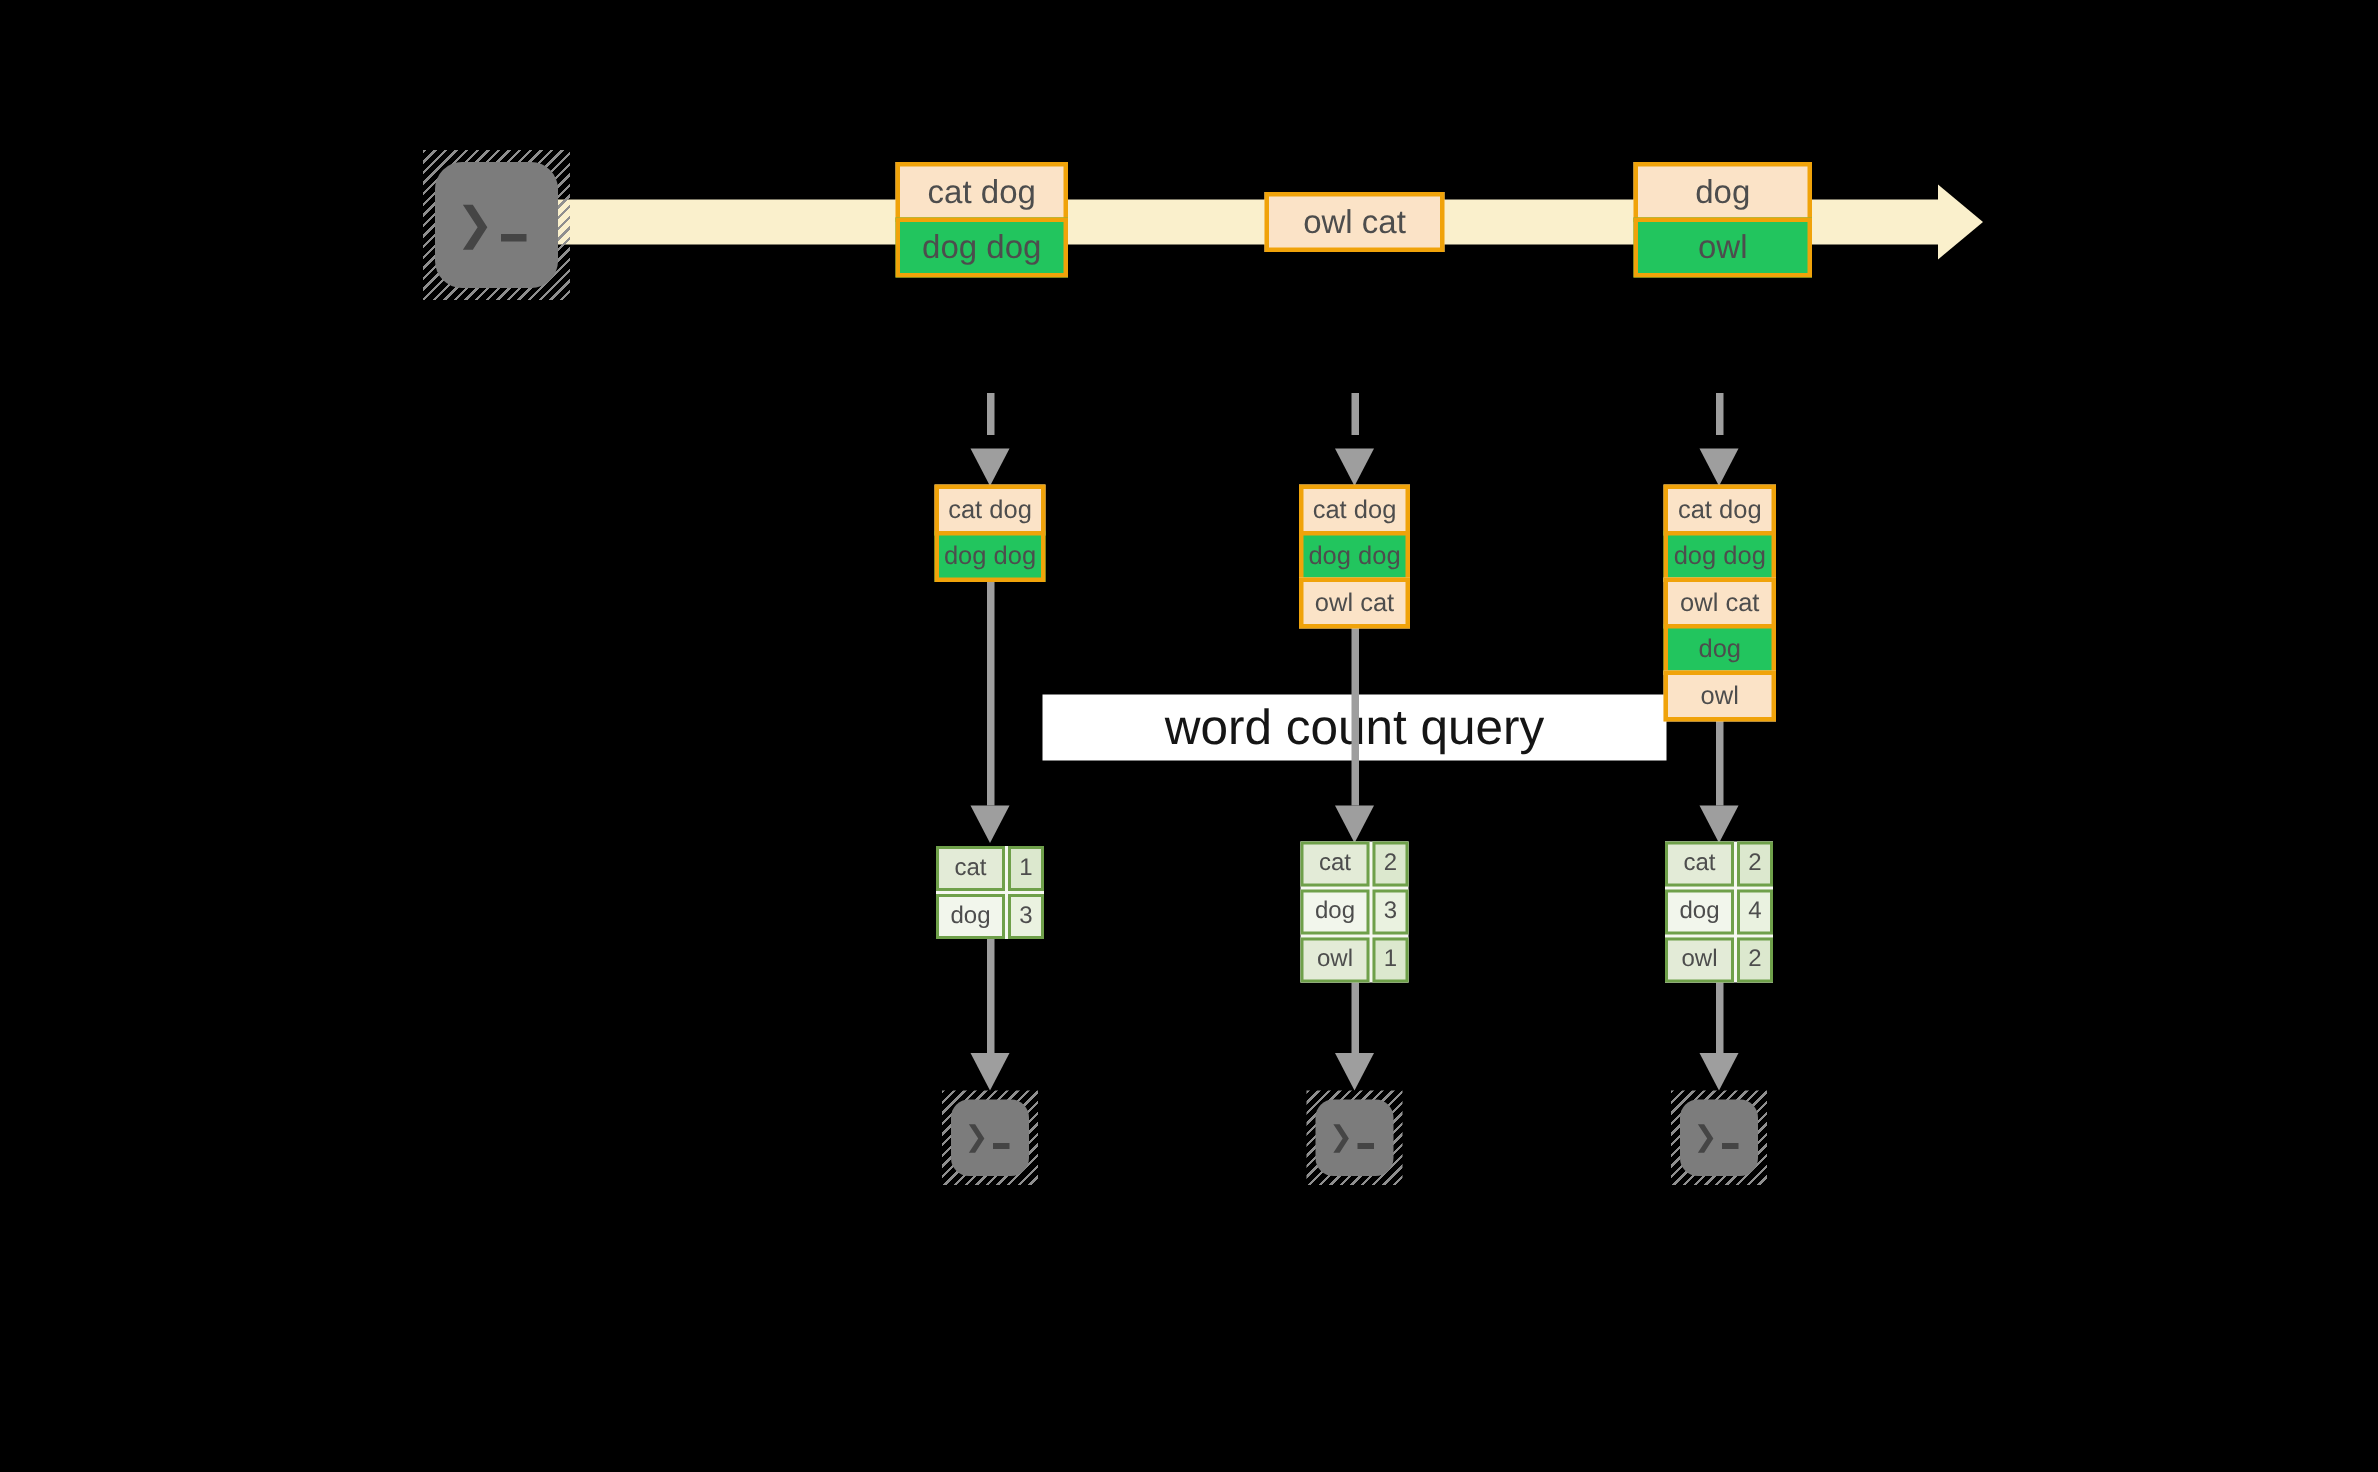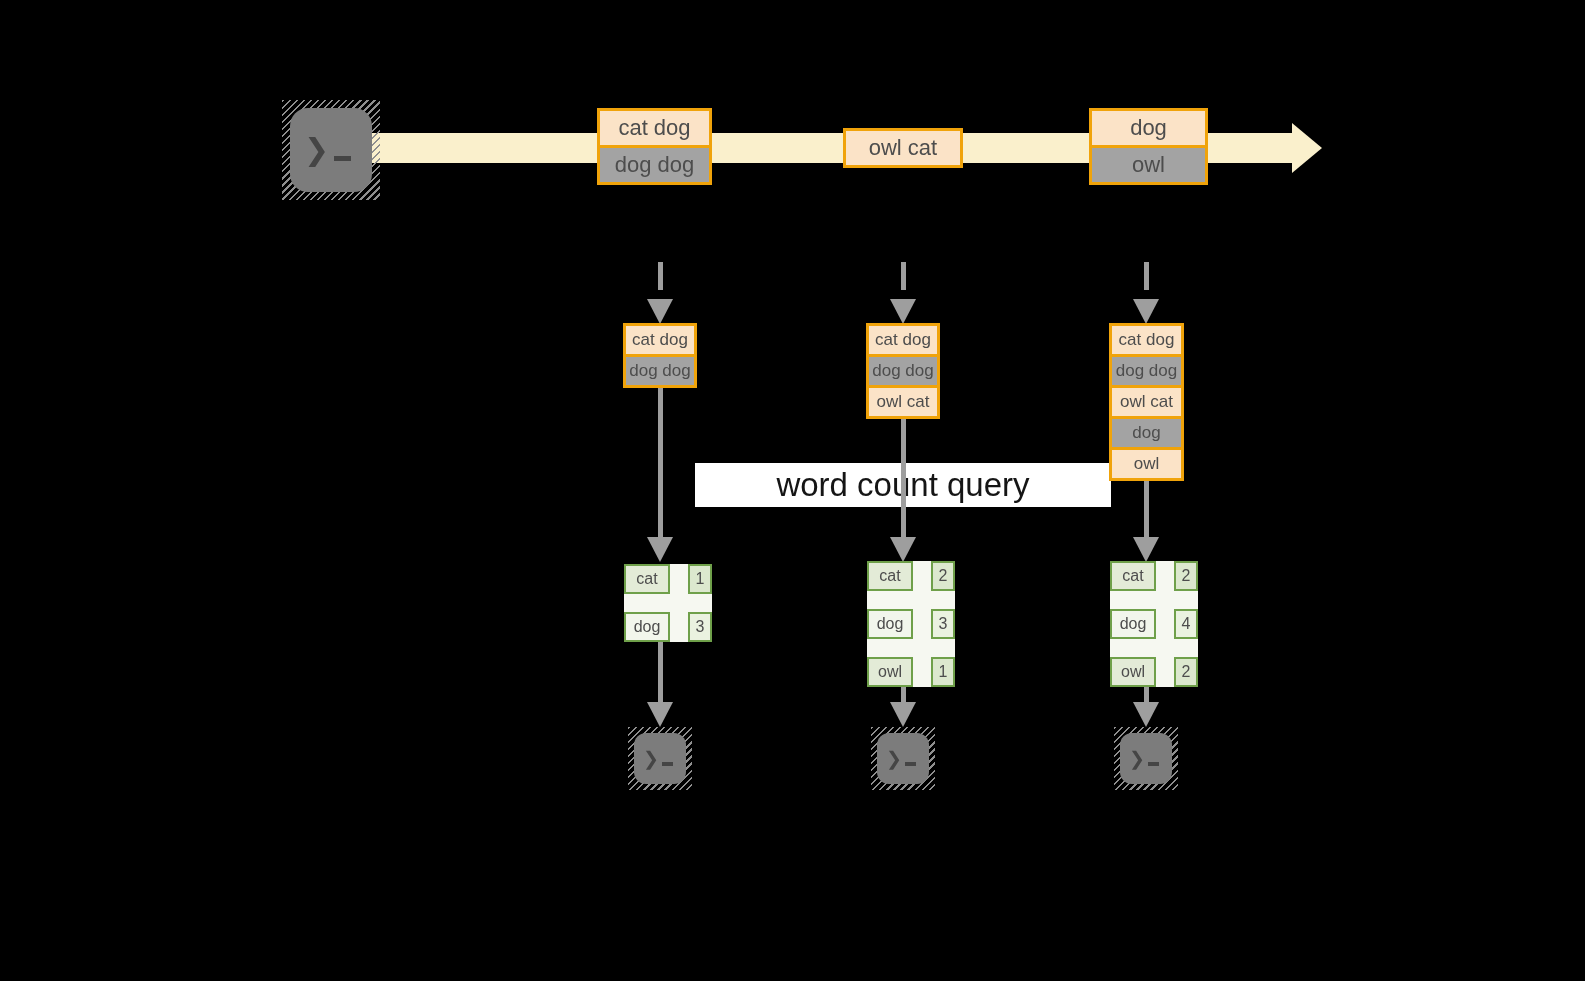--- a/index.html
+++ b/index.html
@@ -19,32 +19,32 @@
   .term .dash{width:17px;height:5px;background:#454545;margin-top:16px;}
   .term.small .inner{inset:6px;border-radius:12px;padding-left:9px;gap:3px;}
   .term.small .chev{font-size:19px;}
   .term.small .dash{width:11px;height:4px;margin-top:10px;}
   
   .vbox{position:absolute;display:flex;flex-direction:column;z-index:3;}
   .vbox .cell{box-sizing:border-box;border:3px solid #F0A30A;margin-top:-3px;
     display:flex;align-items:center;justify-content:center;color:#4D4D4D;}
   .vbox .cell:first-child{margin-top:0;}
   .cell.peach{background:#FBE3C7;}
-  .cell.cream{background:#a3a3a3;}
+  .cell.cream{background:#22c55e;}
   .event .cell{height:40px;font-size:22px;}
   .state .cell{height:34px;font-size:17px;}
   
   .vline{position:absolute;width:5px;background:#9E9E9E;z-index:2;}
   .ahead{position:absolute;width:0;height:0;border-left:13px solid transparent;
     border-right:13px solid transparent;border-top:25px solid #9E9E9E;z-index:2;}
   
   .query-band{position:absolute;left:695px;top:463px;width:416px;height:44px;background:#FFFFFF;z-index:1;
     display:flex;align-items:center;justify-content:center;font-size:33px;color:#151515;}
   
-  .counts{position:absolute;display:grid;grid-template-columns:46px 24px;gap:18px;background:#F6F8F1;z-index:3;}
+  .counts{position:absolute;display:grid;grid-template-columns:46px 24px;gap:2px;background:#F6F8F1;z-index:3;}
   .ccell{box-sizing:border-box;border:2px solid #6FA04A;height:30px;
     display:flex;align-items:center;justify-content:center;font-size:16px;color:#4D4D4D;}
   .ccell.wd{background:#E3EBD7;}
   .ccell.wl{background:#F2F6EC;}
   .ccell.nd{background:#DCE8CE;}
   .ccell.nl{background:#EAF2E0;}
 </style>
 </head>
 <body>
 

